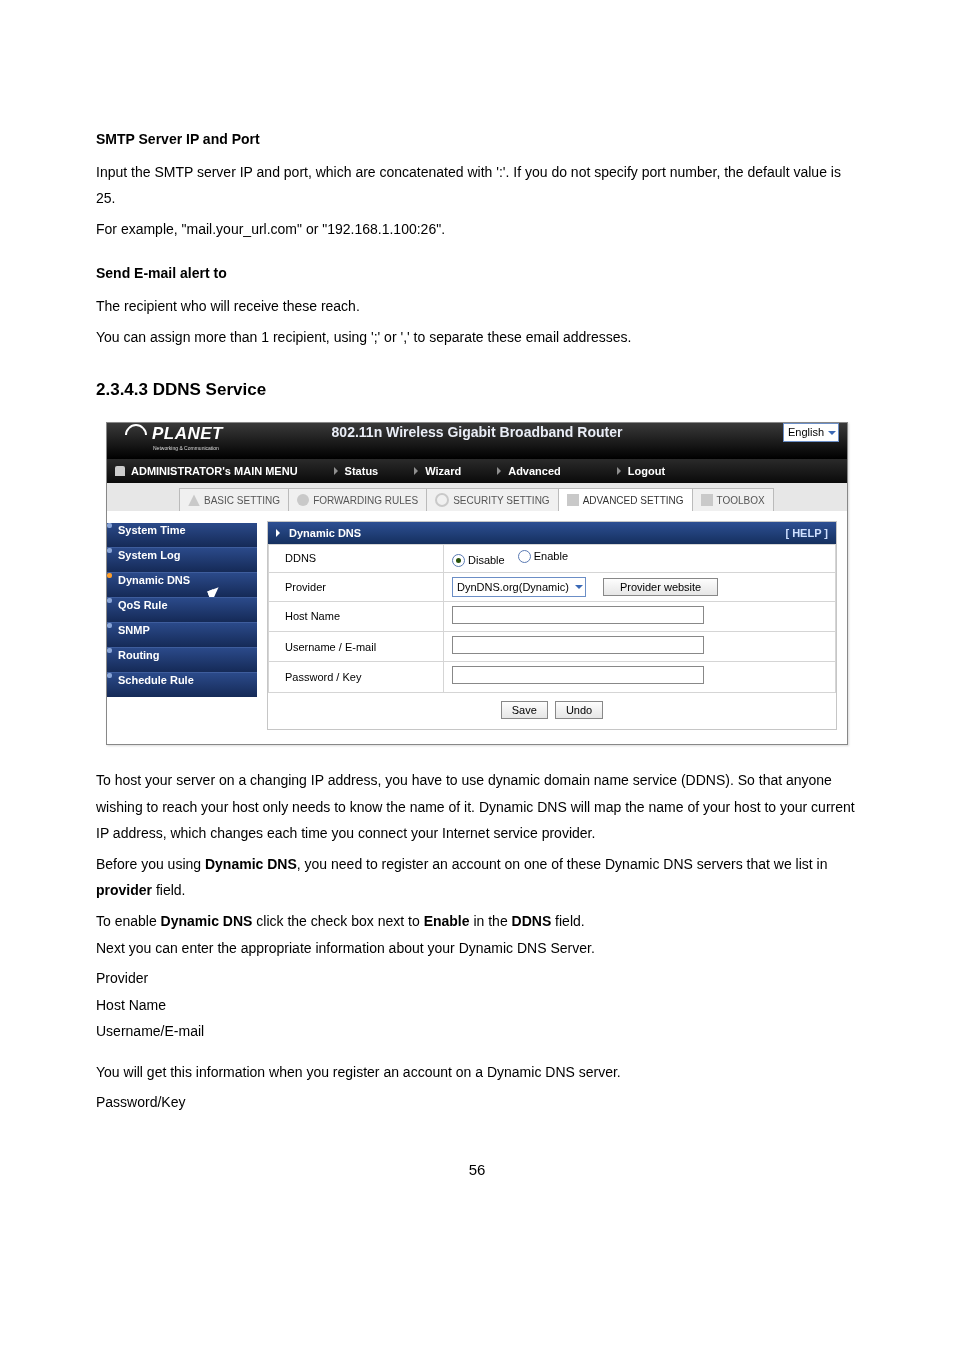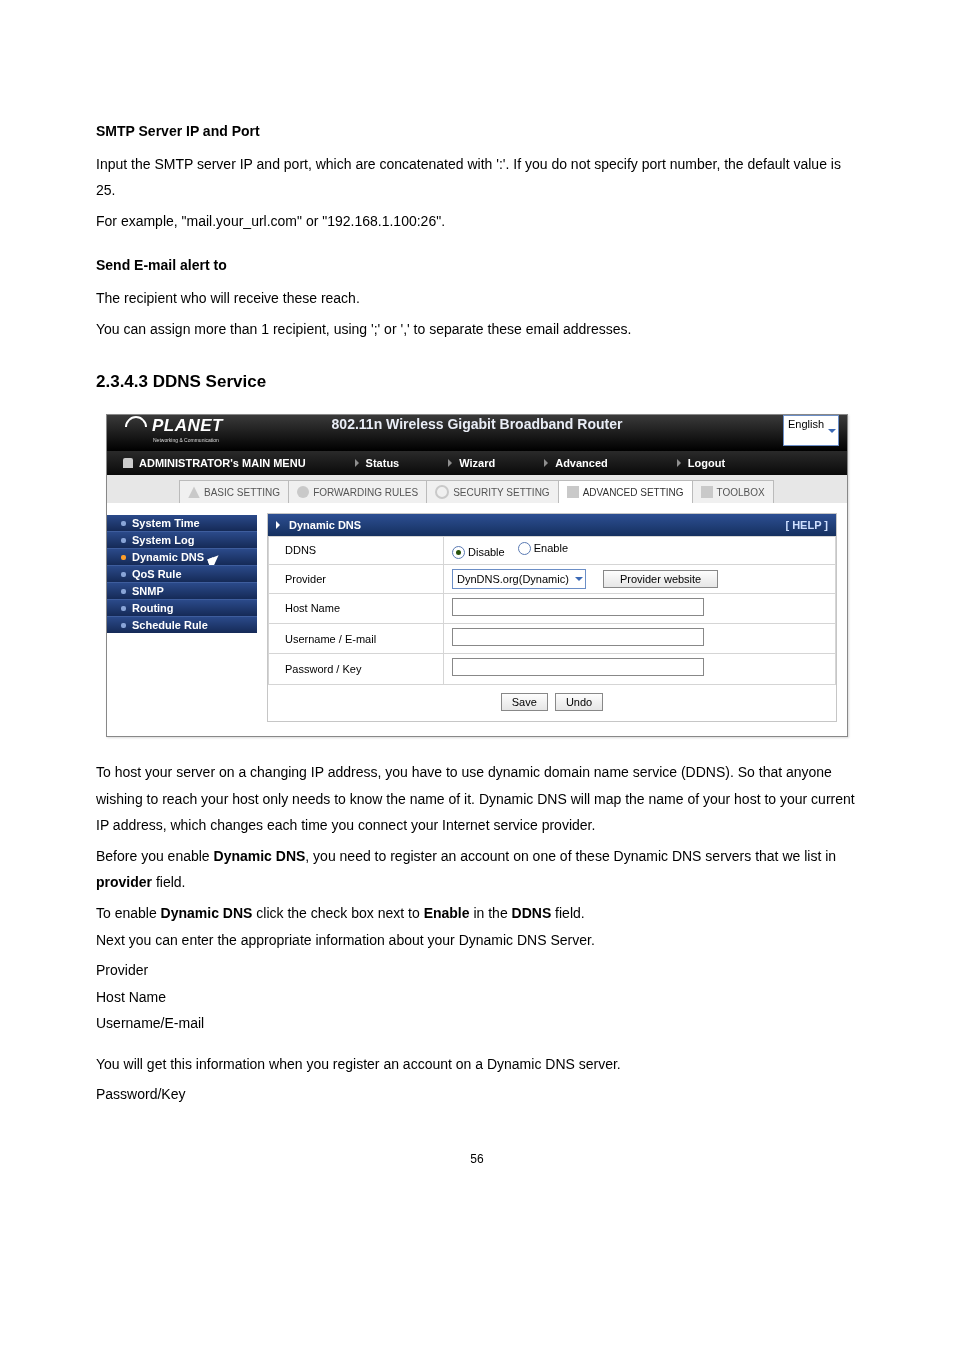--- a/index.html
+++ b/index.html
@@ -4,42 +4,42 @@
 <style>
   body {
     margin: 0;
     background: #fff;
     font-family: Arial, Helvetica, sans-serif;
     color: #000;
     font-size: 14px;
   }
   .page {
     width: 954px;
-    margin: 0 auto;
+    margin: 8px auto;
     padding: 100px 96px 50px 96px;
     box-sizing: border-box;
     line-height: 1.9;
   }
   h4.subhead {
     font-size: 14px;
     font-weight: bold;
     margin: 18px 0 6px 0;
   }
   p.body {
     margin: 4px 0;
     font-size: 14px;
   }
   h3.section {
     font-size: 17px;
     font-weight: bold;
     margin: 24px 0 10px 0;
   }
   .pagenum {
     text-align: center;
-    font-size: 12px;
+    font-size: 15px;
     margin-top: 40px;
   }
 
   
   .router-ui {
     width: 740px;
     margin: 16px auto 22px auto;
     border: 1px solid #888;
     background: #fff;
     font-size: 11px;
@@ -89,32 +89,32 @@
     color: #e9edf6;
     font-size: 14px;
     font-weight: bold;
   }
   .lang-select {
     position: absolute;
     right: 8px;
     font-size: 11px;
     background: #fff;
     border: 1px solid #6b8ec6;
-    padding: 1px 14px 13px 4px;
+    padding: 1px 14px 1px 4px;
     display:flex; align-items:center;
   }
   .lang-select::after{content:"";position:absolute;right:2px;top:50%;margin-top:-2px;border:4px solid transparent;border-top-color:#3b69b5;}
 
   
   .menu {
     height: 24px;
     background: linear-gradient(#2a2a2a, #0a0a0a);
     display:flex; align-items:center;
-    padding: 0 16px;
-    gap: 49px;
+    padding: 0 8px;
+    gap: 36px;
   }
   .admin-label {
     color:#fff; font-weight:bold; font-size:11px;
     display:flex; align-items:center; gap:6px;
   }
   .admin-label::before{content:"";display:inline-block;width:10px;height:10px;background:#ccc;border-radius:2px 2px 0 0;}
   .menu-item { color:#fff; font-size:11px; font-weight:bold; display:flex;align-items:center;gap:3px;}
   .menu-item::before{content:"";border:4px solid transparent;border-left-color:#8f8f8f;}
 
   
@@ -128,21 +128,21 @@
   .tab-icon{display:inline-block;width:12px;height:12px;background:#bbb;}
   .tab-icon.basic{background:#c9c9c9;clip-path:polygon(0 100%,50% 0,100% 100%,0 100%);}
   .tab-icon.fwd{border-radius:50%;background:#c9c9c9;}
   .tab-icon.sec{border-radius:50%;border:2px solid #c9c9c9;background:none;width:10px;height:10px;}
   .tab-icon.adv{background:#c9c9c9;}
   .tab-icon.tool{background:#c9c9c9;}
 
   
   .work { display:flex; background:#fff; }
   .sidebar { width:150px; padding:12px 0 8px 0; }
-  .side-item { height:16px; display:flex;align-items:center; padding-left:14px;
+  .side-item { height:24px; display:flex;align-items:flex-start; padding-left:0;
     background:linear-gradient(#2b4a8a,#152a57); color:#fff; font-size:11px;
     border-top:1px solid #3e5d9d; font-weight:bold; position:relative;}
   .side-item:first-child{border-top:none;}
   .side-item::before{content:"";display:inline-block;width:5px;height:5px;background:#89a5d7;margin-right:6px;border-radius:2px;}
   .side-item.active::before{background:#ff9f2a;}
   .cursor{position:absolute;right:36px;bottom:-6px;width:14px;height:16px;}
   .cursor::before{content:"";position:absolute;border:6px solid transparent;border-top-color:#fff;border-left-color:#fff;left:2px;top:2px;transform:rotate(-20deg);}
   .cursor::after{content:"";position:absolute;border:6px solid transparent;border-top-color:#000;border-left-color:#000;left:1px;top:1px;transform:rotate(-20deg);z-index:-1;}
 
   .content { flex:1; padding:10px 10px 14px 10px; }
@@ -313,21 +313,21 @@
             <span class="btn">Undo</span>
           </div>
         </div>
       </div>
     </div>
   </div>
 
   <p class="body">To host your server on a changing IP address, you have to use dynamic domain name service (DDNS). So that anyone wishing to reach your host only needs to know the name of it. Dynamic DNS will map the name of your host to your current IP address, which changes each time you connect your Internet service provider.</p>
 
   <p class="body">
-    <span>Before you enable </span><b>Dynamic DNS</b><span>, you need to register an account on one of these Dynamic DNS servers that we list in </span><b>provider</b><span> field.</span>
+    <span>Before you using </span><b>Dynamic DNS</b><span>, you need to register an account on one of these Dynamic DNS servers that we list in </span><b>provider</b><span> field.</span>
   </p>
 
   <p class="body" style="margin-bottom:0">
     <span>To enable </span><b>Dynamic DNS</b><span> click the check box next to </span><b>Enable</b><span> in the </span><b>DDNS</b><span> field.</span>
   </p>
   <p class="body" style="margin-top:0">Next you can enter the appropriate information about your Dynamic DNS Server.</p>
 
   <p class="body" style="margin:0">Provider</p>
   <p class="body" style="margin:0">Host Name</p>
   <p class="body" style="margin:0">Username/E-mail</p>

